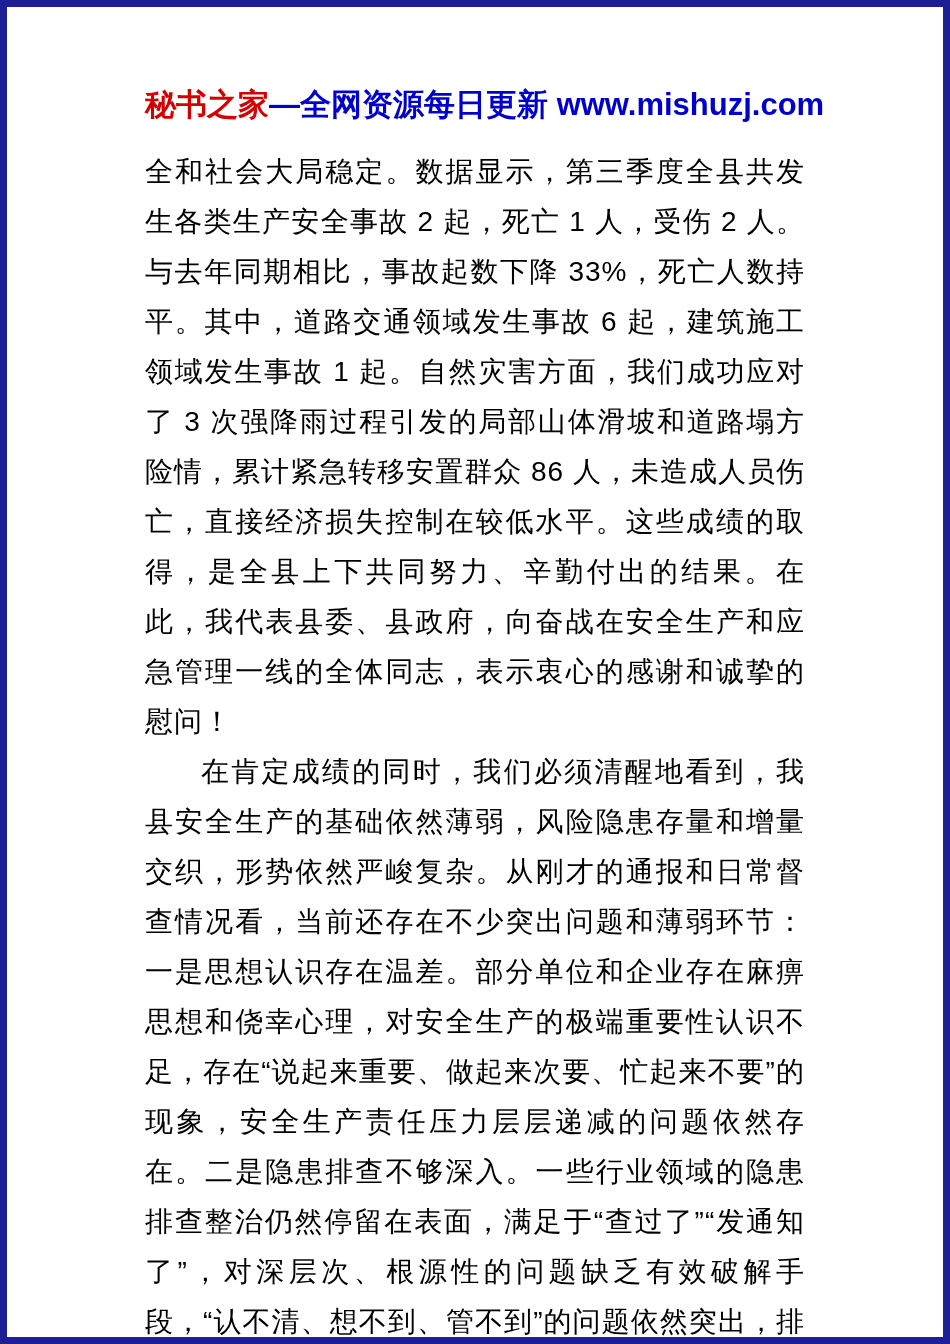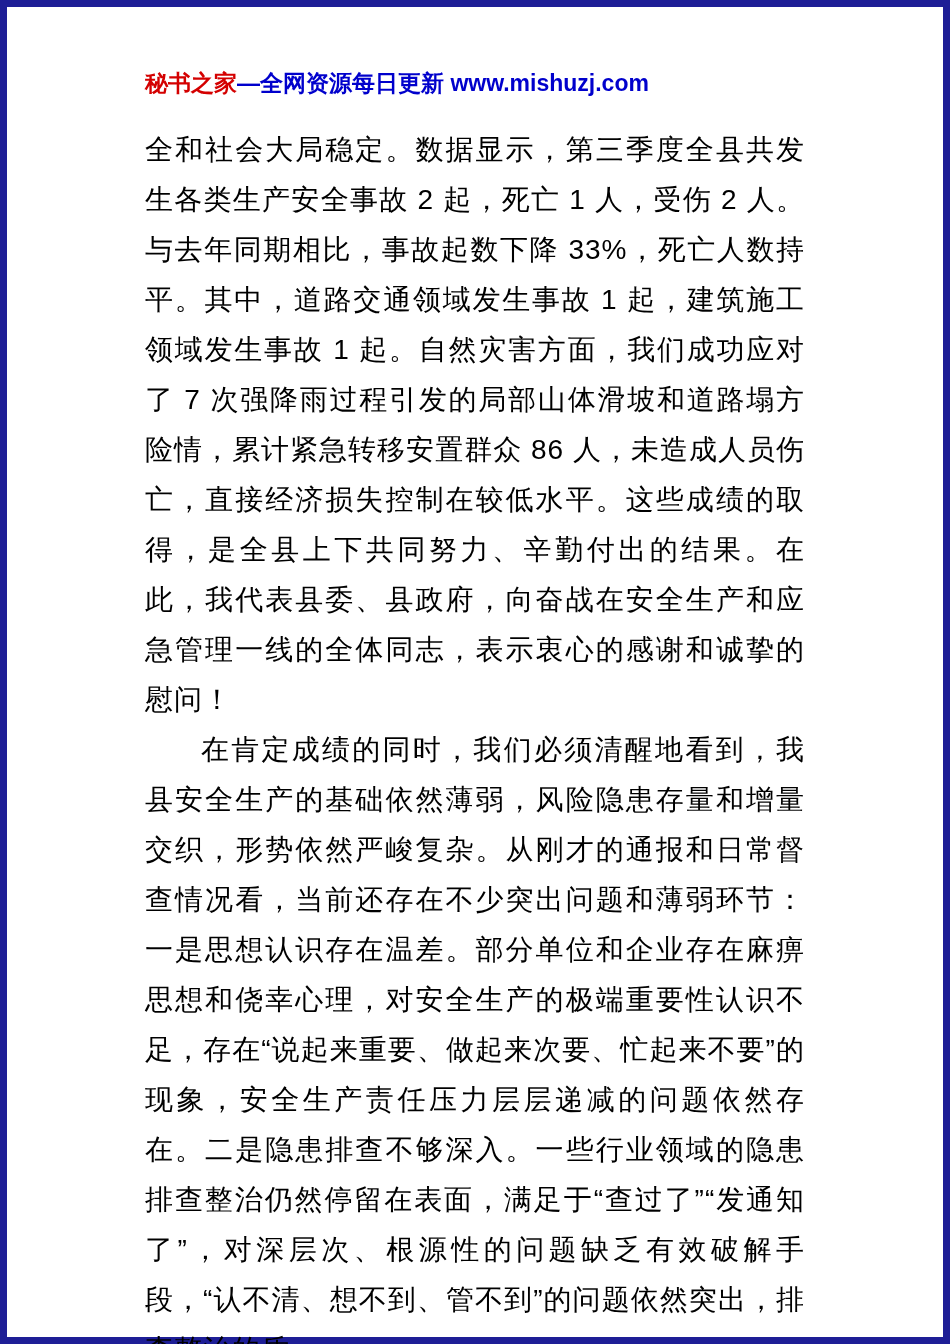--- a/index.html
+++ b/index.html
@@ -15,24 +15,24 @@
   .page-frame {
     position: absolute;
     inset: 0;
     width: 950px;
     height: 1344px;
     border: 7px solid #1e1e96;
     background: #ffffff;
     padding: 0 138px;
   }
   .doc-header {
-    margin-top: 60px;
+    margin-top: 82px;
     text-align: left;
     white-space: nowrap;
-    font-size: 23px;
+    font-size: 31px;
     line-height: 32px;
   }
   .brand {
     color: #d40000;
     font-weight: bold;
   }
   .tagline {
     color: #0000cc;
     font-weight: bold;
   }
@@ -59,16 +59,16 @@
 </style>
 </head>
 <body>
 
 <div class="page-frame">
   <div class="doc-header">
     <span class="brand">秘书之家</span><span class="tagline">—全网资源每日更新 </span><a class="site-url">www.mishuzj.com</a>
   </div>
 
   <div class="doc-body">
-    <p>全和社会大局稳定。数据显示，第三季度全县共发生各类生产安全事故 2 起，死亡 1 人，受伤 2 人。与去年同期相比，事故起数下降 33%，死亡人数持平。其中，道路交通领域发生事故 1 起，建筑施工领域发生事故 1 起。自然灾害方面，我们成功应对了 7 次强降雨过程引发的局部山体滑坡和道路塌方险情，累计紧急转移安置群众 86 人，未造成人员伤亡，直接经济损失控制在较低水平。这些成绩的取得，是全县上下共同努力、辛勤付出的结果。在此，我代表县委、县政府，向奋战在安全生产和应急管理一线的全体同志，表示衷心的感谢和诚挚的慰问！</p>
+    <p>全和社会大局稳定。数据显示，第三季度全县共发生各类生产安全事故 2 起，死亡 1 人，受伤 2 人。与去年同期相比，事故起数下降 33%，死亡人数持平。其中，道路交通领域发生事故 6 起，建筑施工领域发生事故 1 起。自然灾害方面，我们成功应对了 3 次强降雨过程引发的局部山体滑坡和道路塌方险情，累计紧急转移安置群众 86 人，未造成人员伤亡，直接经济损失控制在较低水平。这些成绩的取得，是全县上下共同努力、辛勤付出的结果。在此，我代表县委、县政府，向奋战在安全生产和应急管理一线的全体同志，表示衷心的感谢和诚挚的慰问！</p>
     <p class="indent">在肯定成绩的同时，我们必须清醒地看到，我县安全生产的基础依然薄弱，风险隐患存量和增量交织，形势依然严峻复杂。从刚才的通报和日常督查情况看，当前还存在不少突出问题和薄弱环节：一是思想认识存在温差。部分单位和企业存在麻痹思想和侥幸心理，对安全生产的极端重要性认识不足，存在“说起来重要、做起来次要、忙起来不要”的现象，安全生产责任压力层层递减的问题依然存在。二是隐患排查不够深入。一些行业领域的隐患排查整治仍然停留在表面，满足于“查过了”“发通知了”，对深层次、根源性的问题缺乏有效破解手段，“认不清、想不到、管不到”的问题依然突出，排查整治的质</p>
   </div>
 </div>
 
 </body></html>

